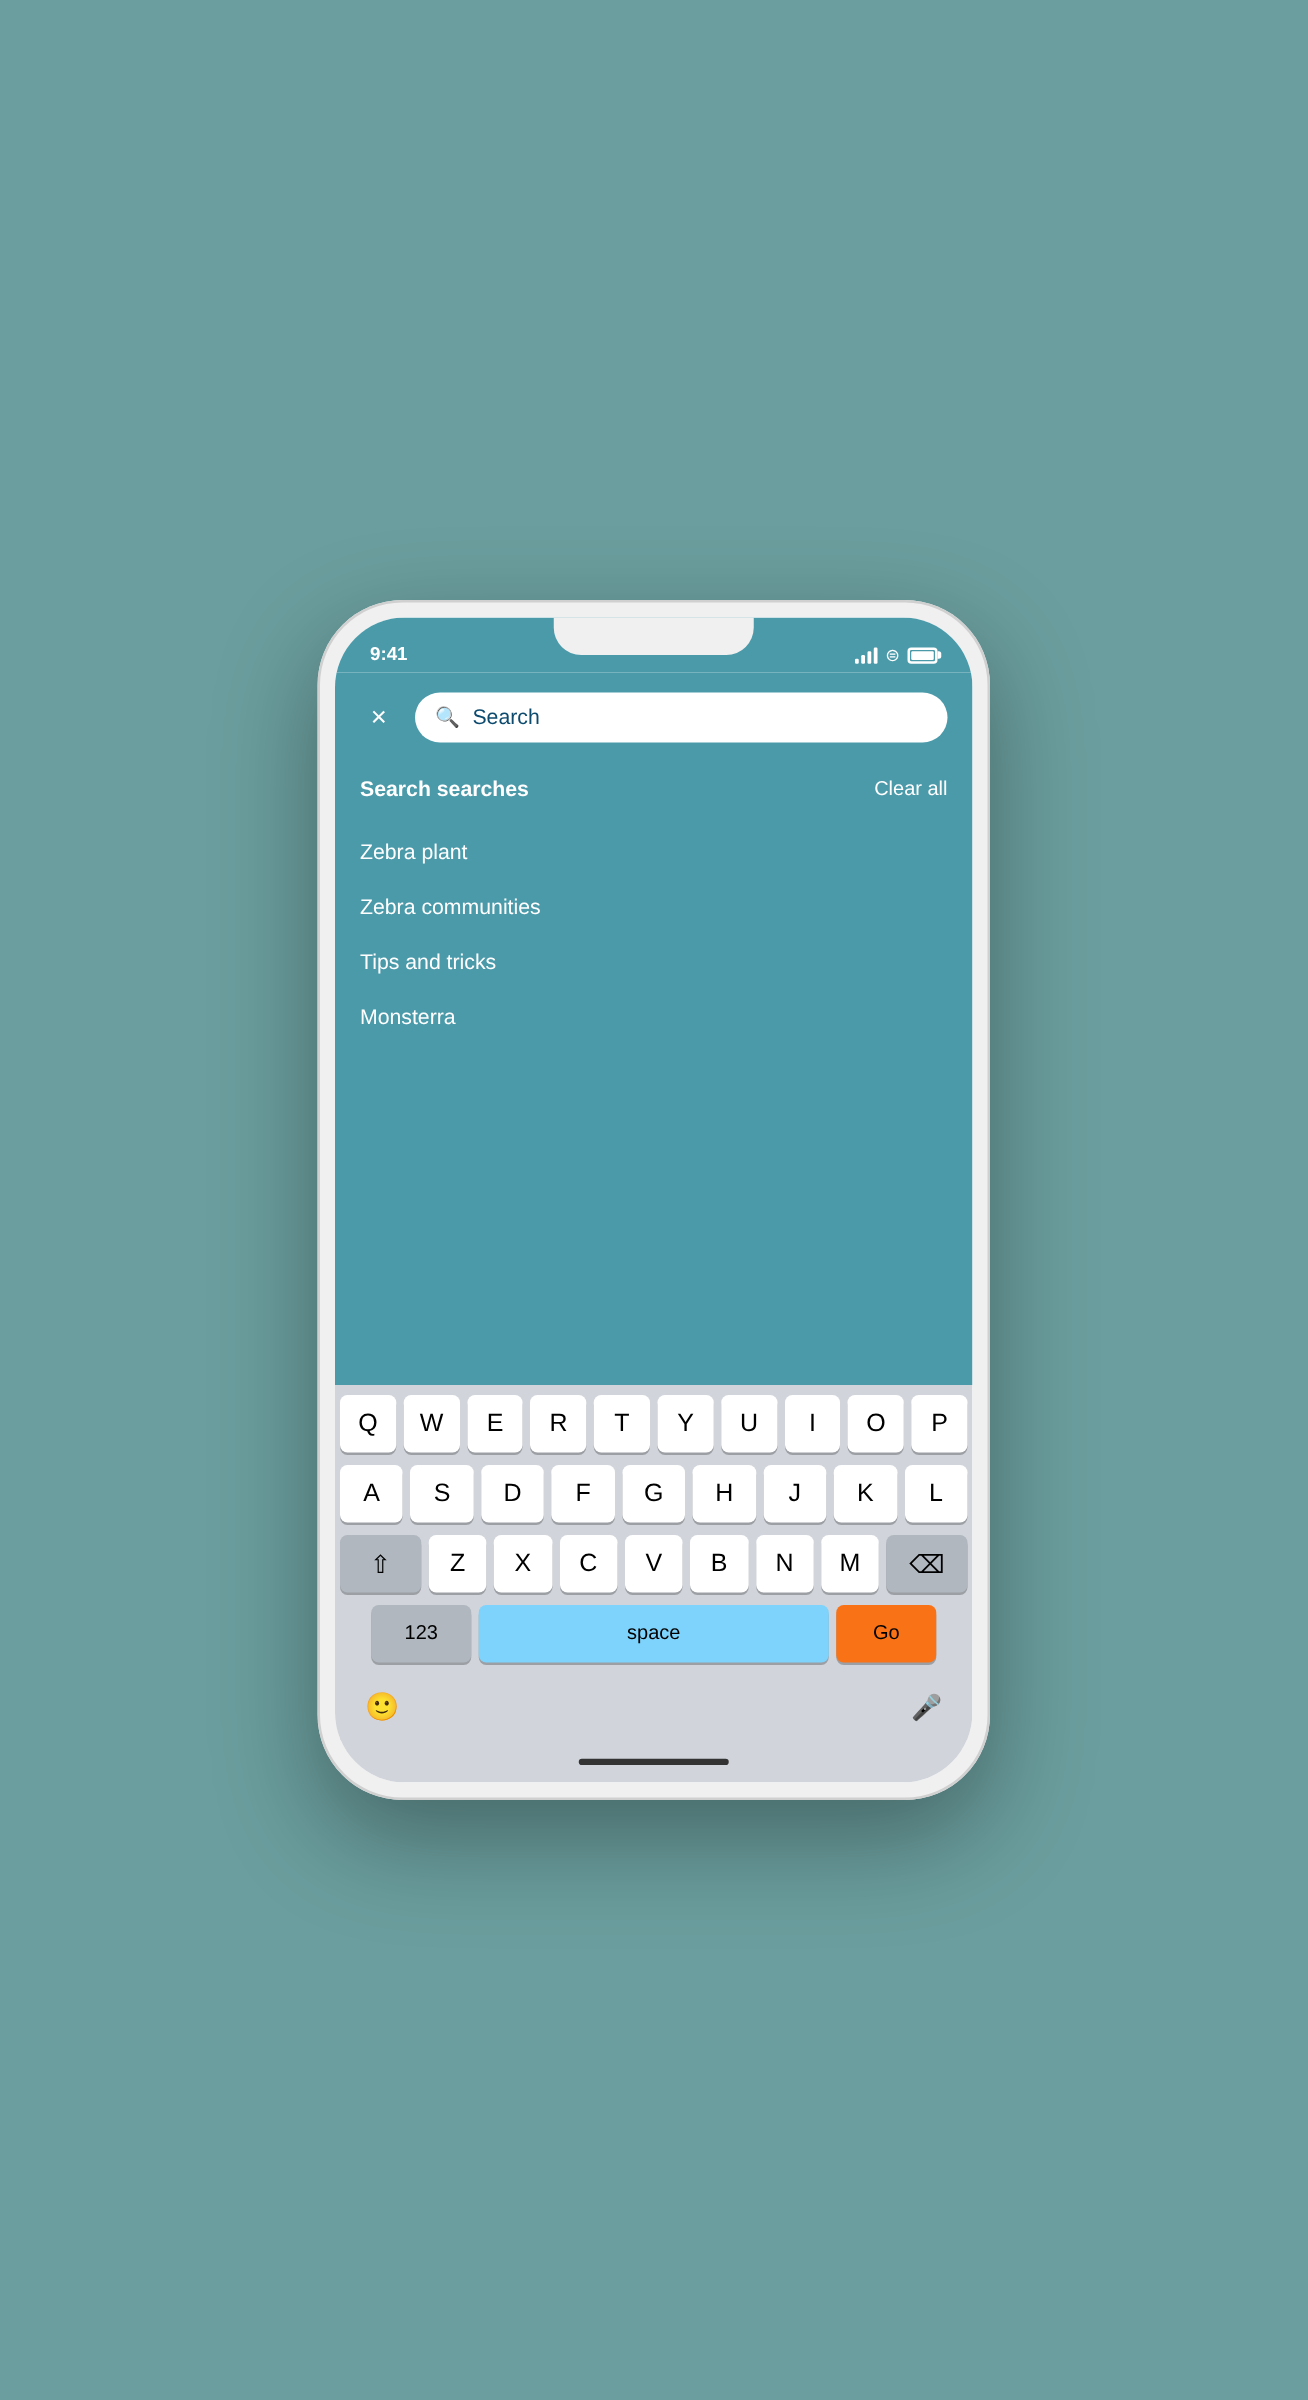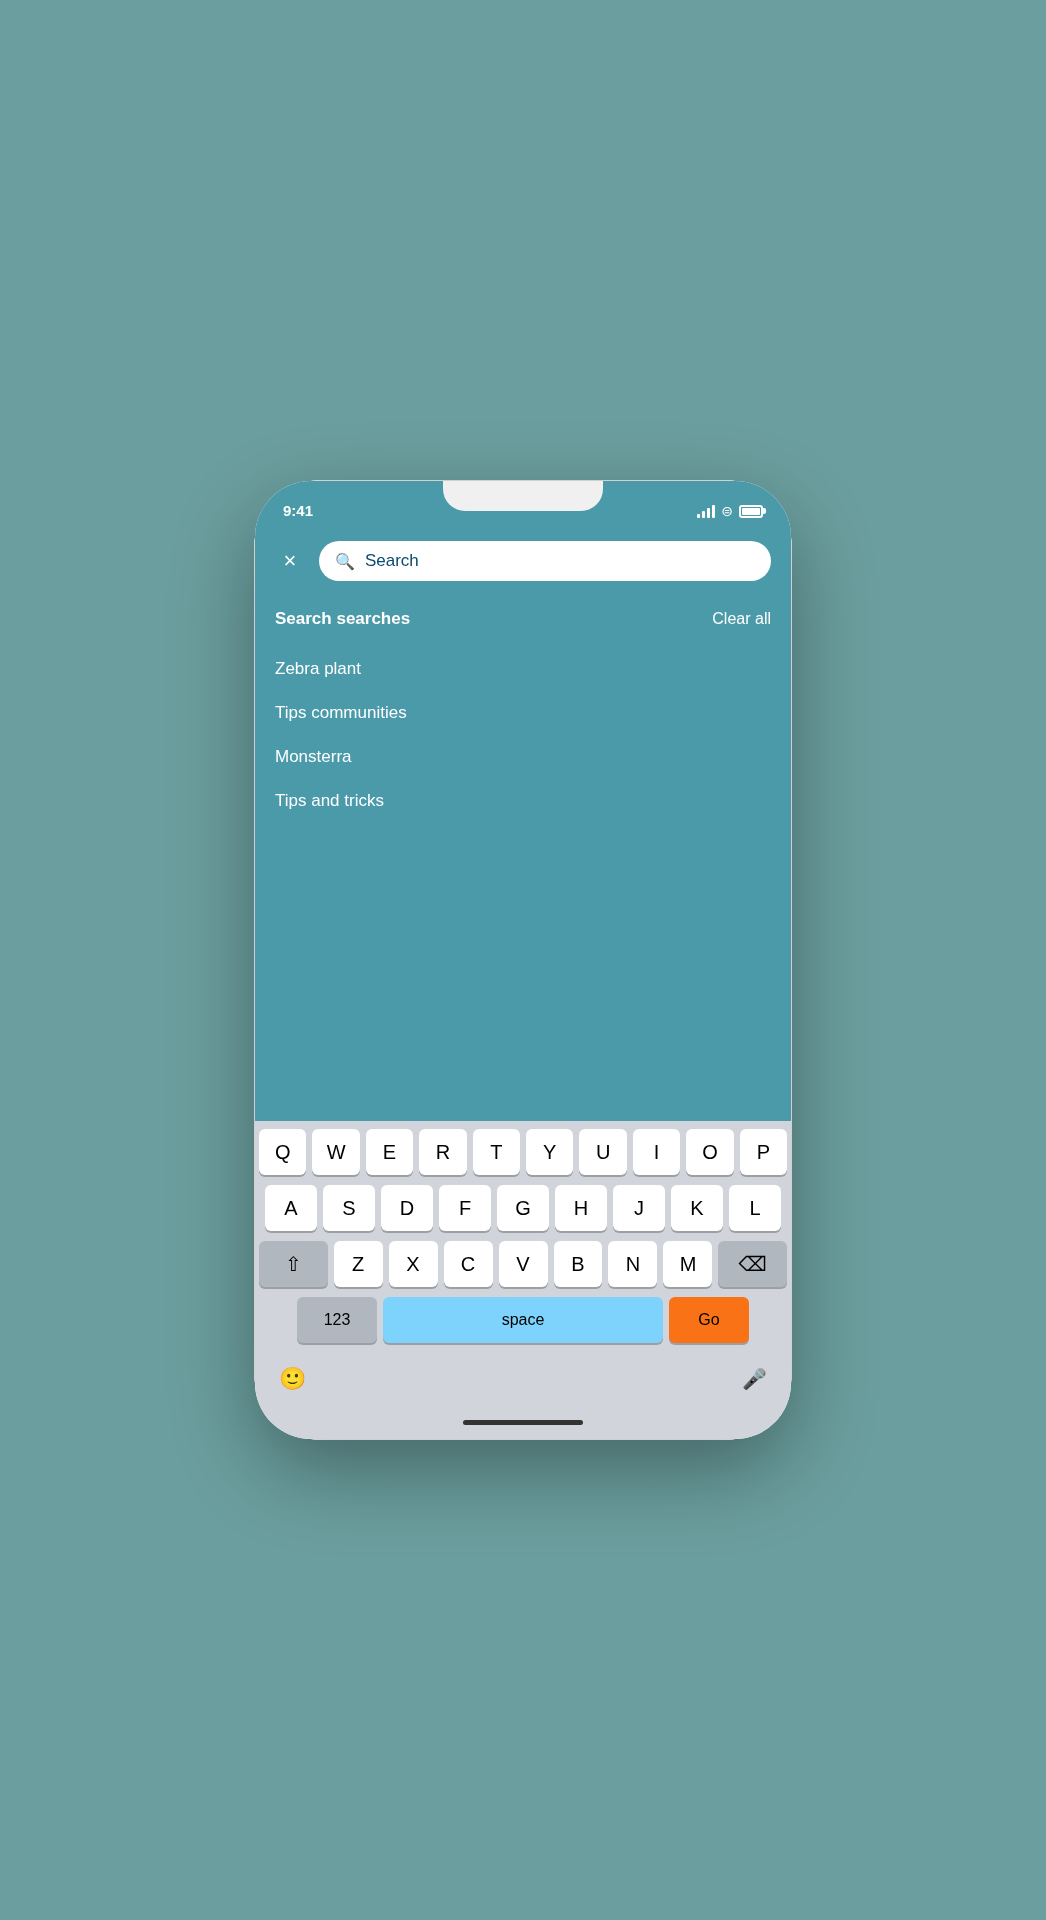--- a/index.html
+++ b/index.html
@@ -10,21 +10,21 @@
       align-items: center;
       min-height: 100vh;
       font-family: -apple-system, BlinkMacSystemFont, 'Helvetica Neue', sans-serif;
     }
 
     .phone-outer {
       width: 538px;
       height: 960px;
       background: #f0f0f0;
       border-radius: 68px;
-      padding: 1px;
+      padding: 14px;
       box-shadow: 0 30px 80px rgba(0,0,0,0.35), inset 0 0 0 2px #d0d0d0;
       position: relative;
     }
 
     .phone-inner {
       width: 100%;
       height: 100%;
       background: #fff;
       border-radius: 56px;
       overflow: hidden;
@@ -334,23 +334,23 @@
         </div>
       </div>
 
       <div class="recent-header">
         <span class="recent-title">Search searches</span>
         <span class="clear-all-btn">Clear all</span>
       </div>
 
       <div class="search-items">
         <div class="search-item">Zebra plant</div>
-        <div class="search-item">Tips communities</div>
+        <div class="search-item">Zebra communities</div>
+        <div class="search-item">Tips and tricks</div>
         <div class="search-item">Monsterra</div>
-        <div class="search-item">Tips and tricks</div>
       </div>
 
     </div>
 
     <div class="keyboard-area">
 
       <div class="keyboard-row">
         <div class="key">Q</div>
         <div class="key">W</div>
         <div class="key">E</div>

